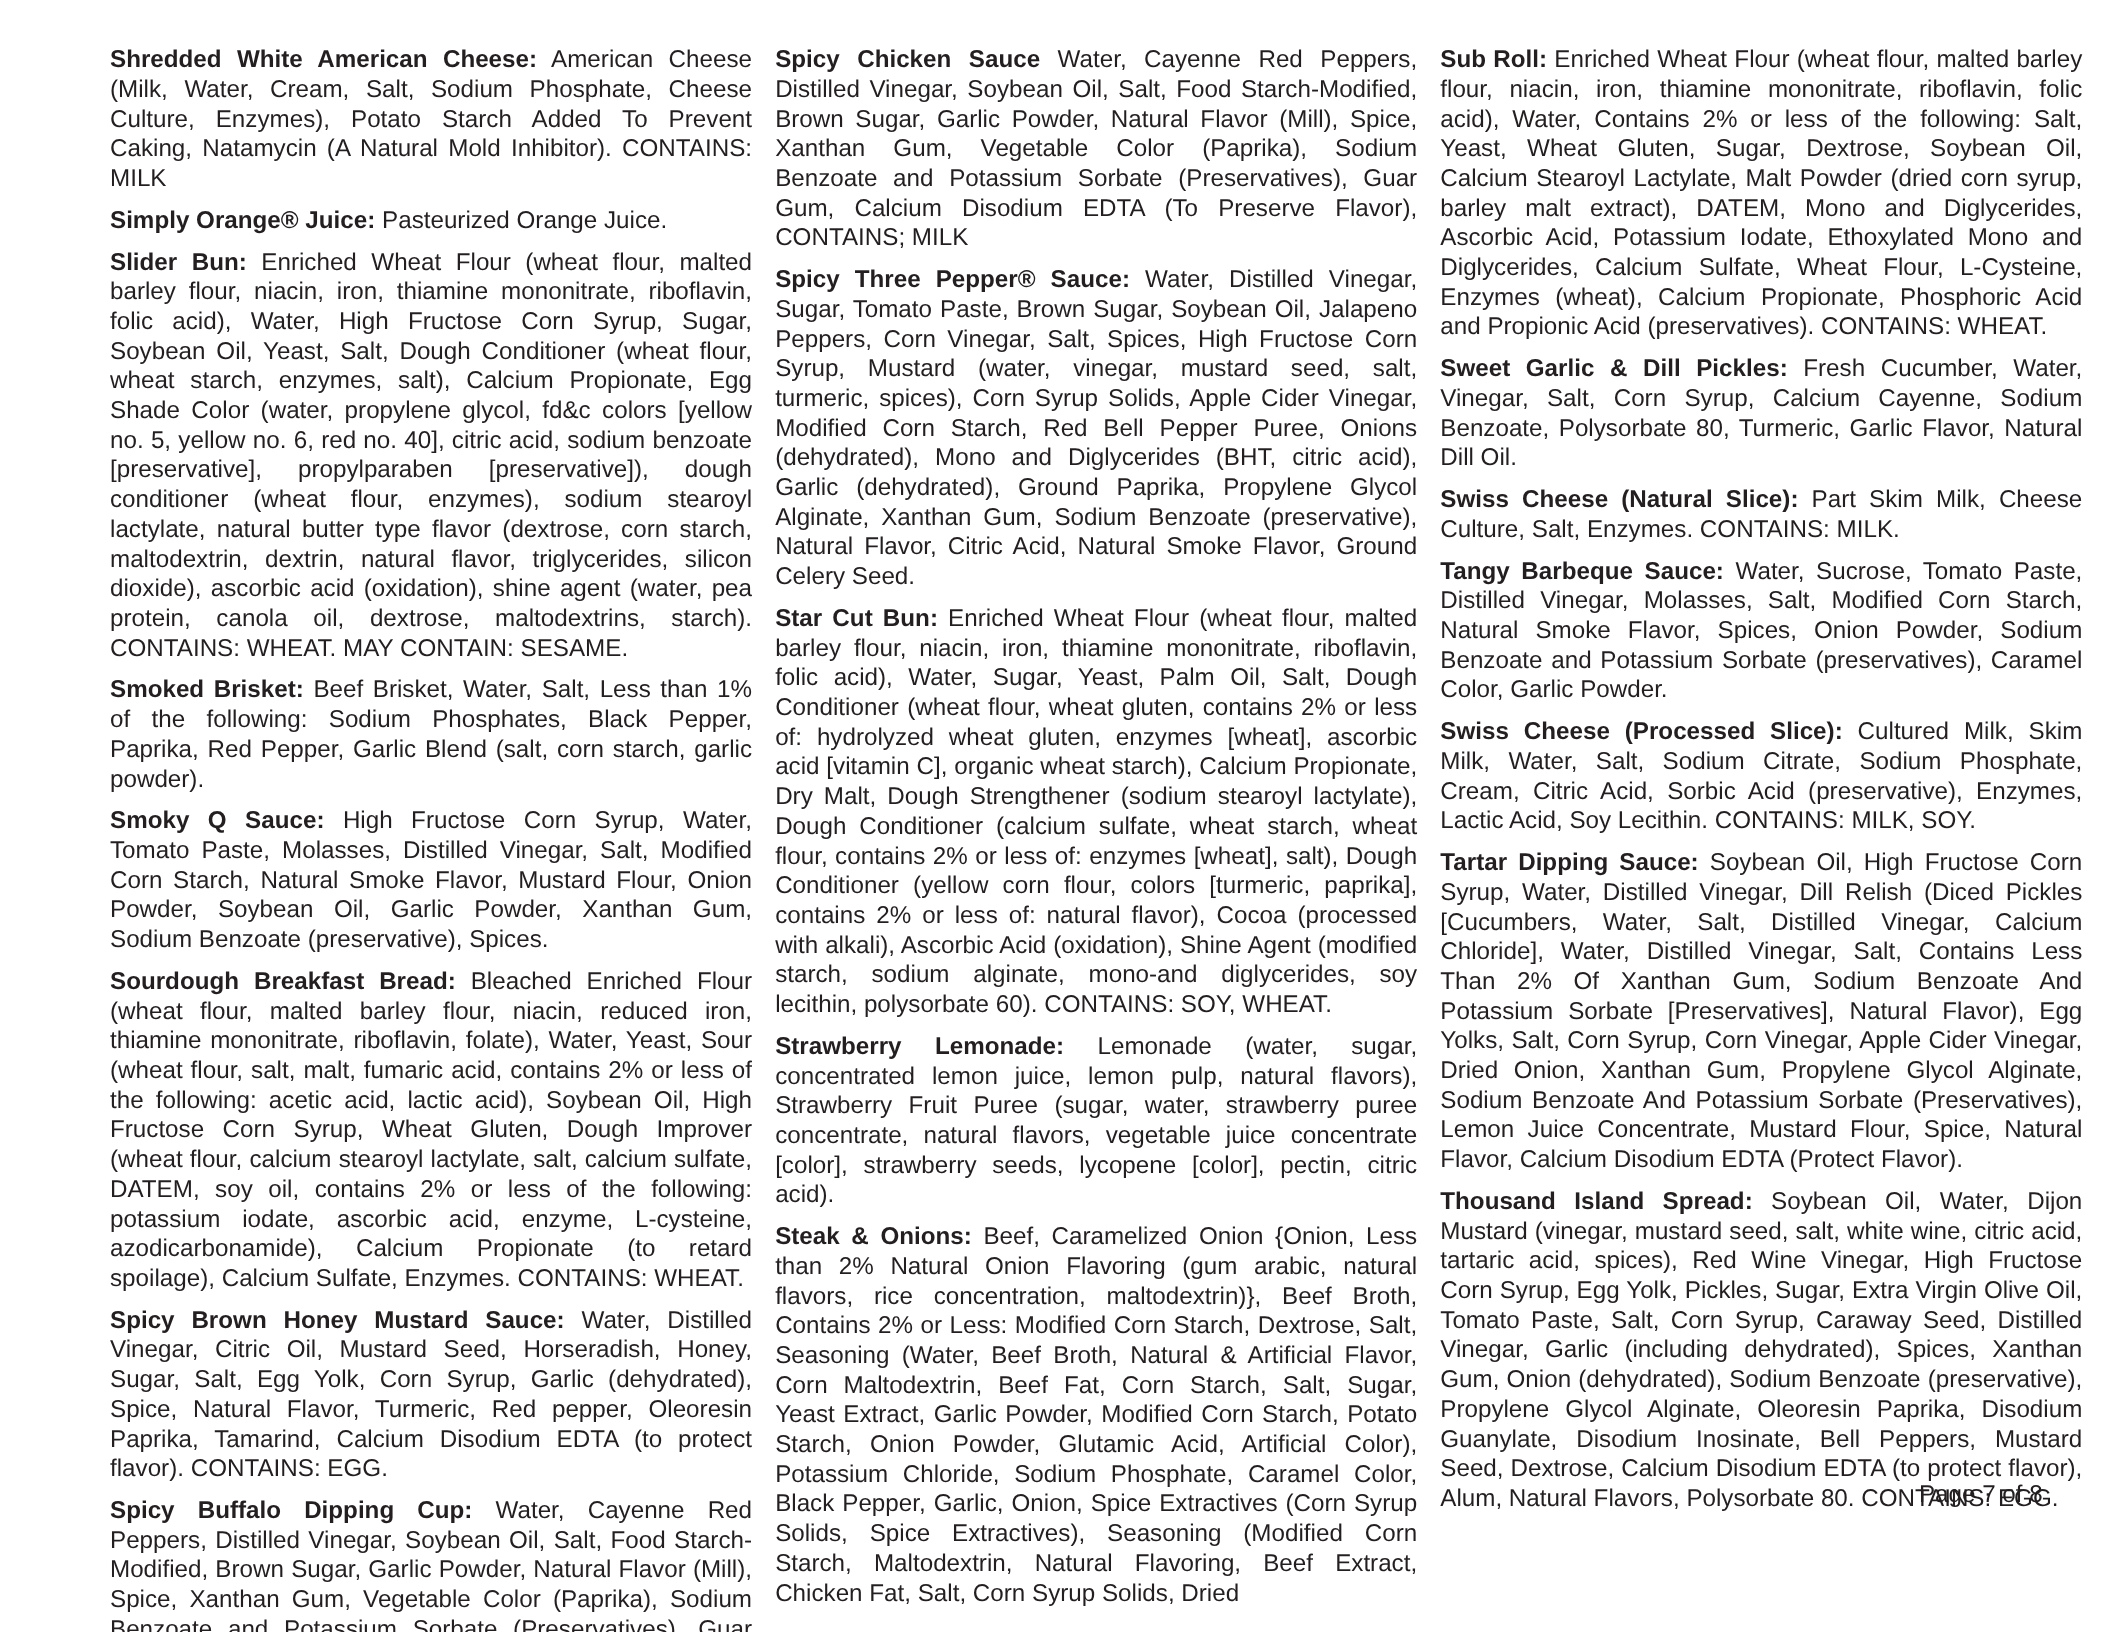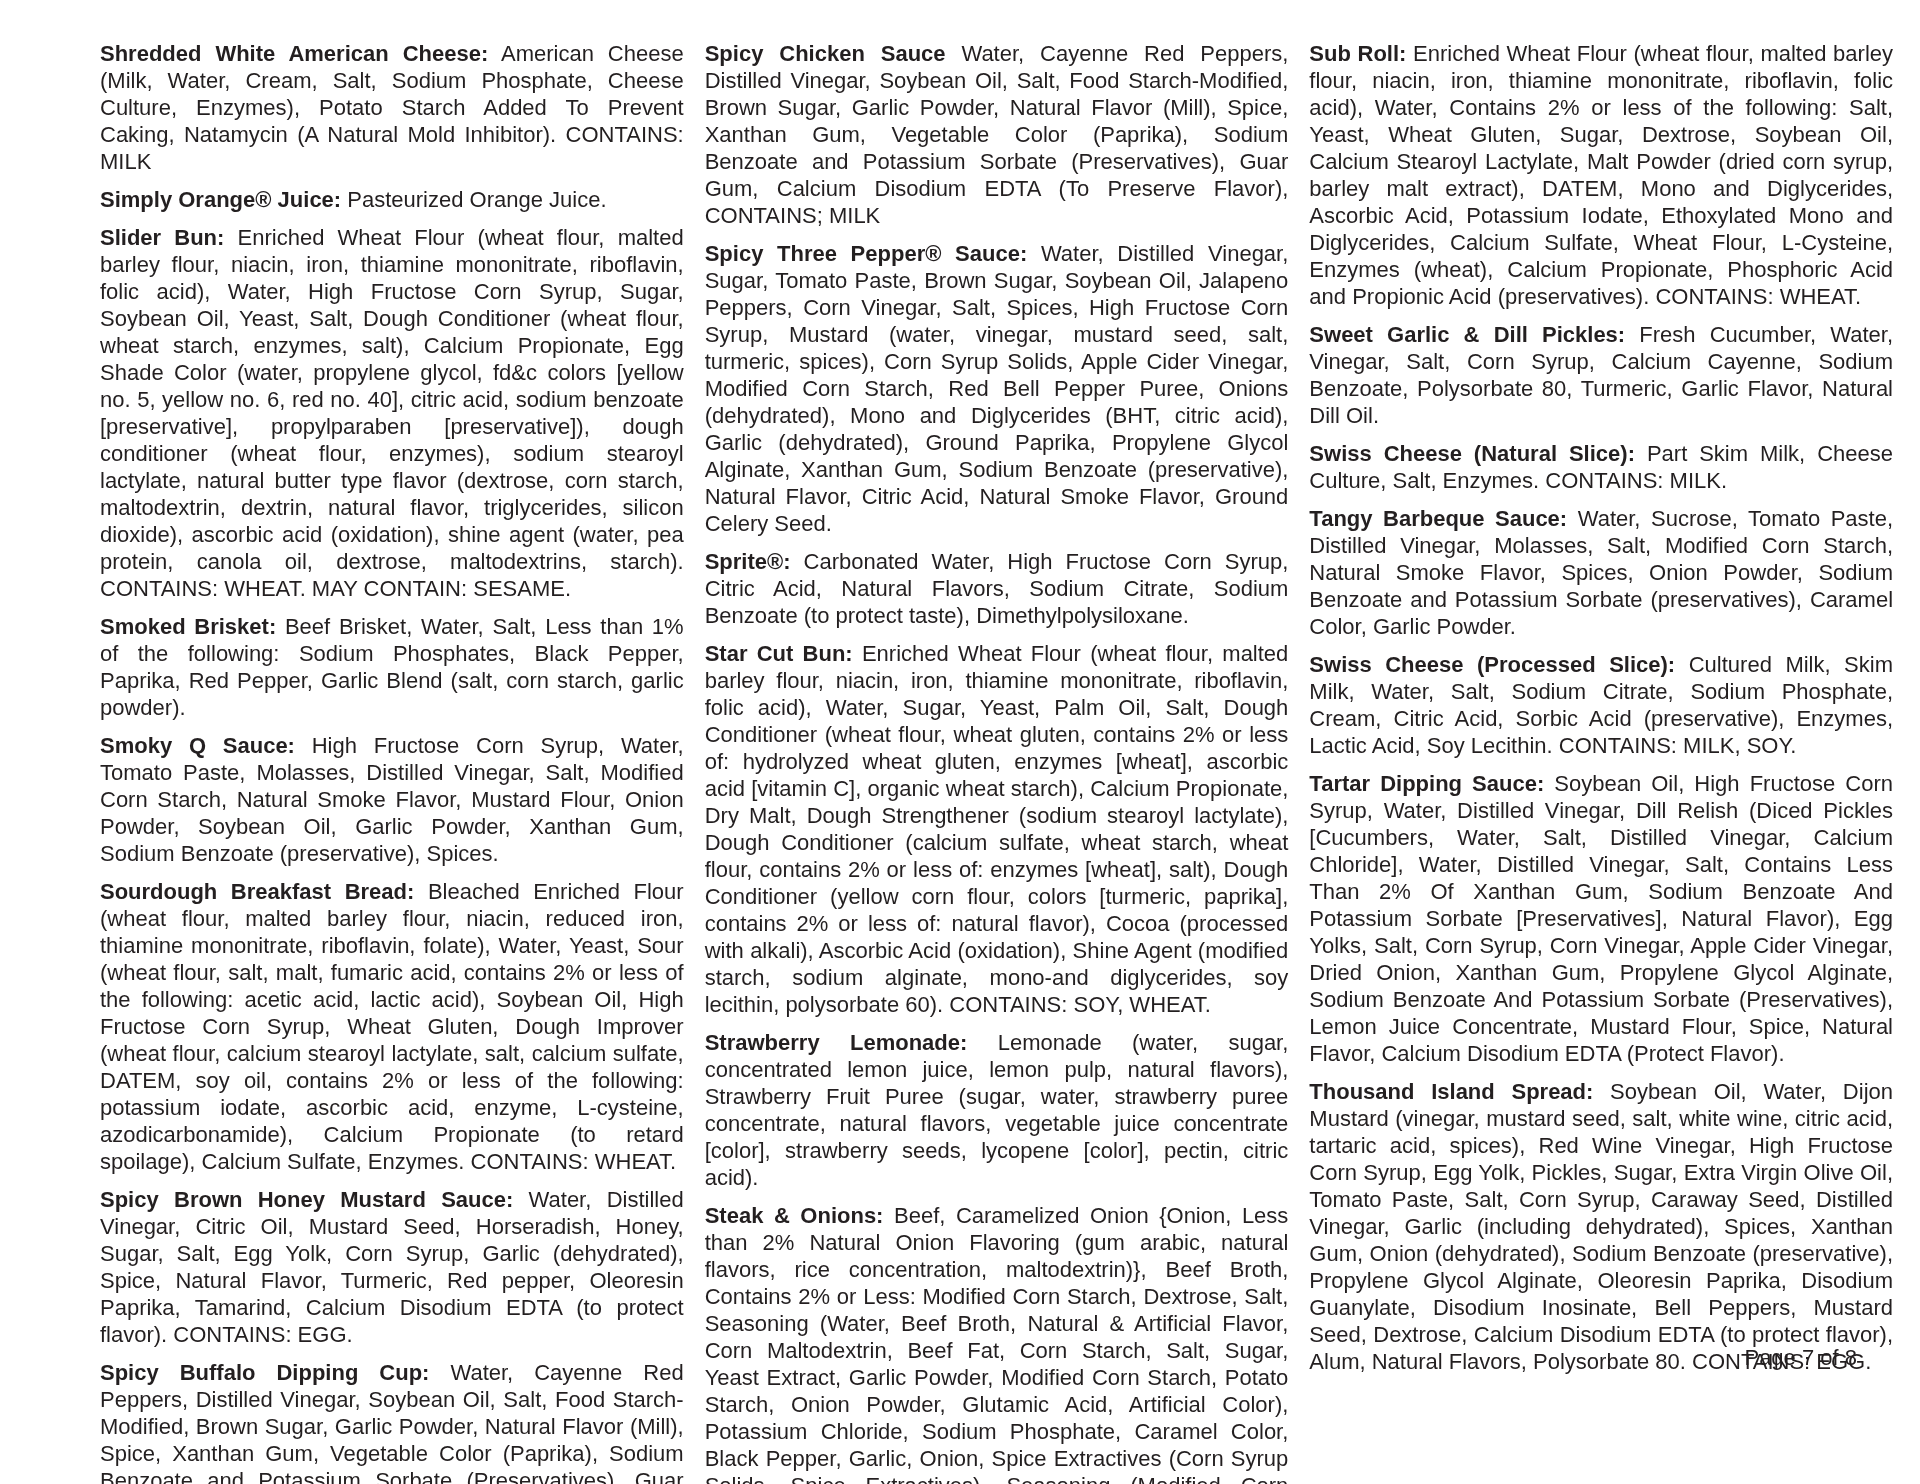--- a/index.html
+++ b/index.html
@@ -62,21 +62,20 @@
       <p class="entry"><span class="b">Smoked Brisket:</span><span> Beef Brisket, Water, Salt, Less than 1% of the following: Sodium Phosphates, Black Pepper, Paprika, Red Pepper, Garlic Blend (salt, corn starch, garlic powder).</span></p>
       <p class="entry"><span class="b">Smoky Q Sauce:</span><span> High Fructose Corn Syrup, Water, Tomato Paste, Molasses, Distilled Vinegar, Salt, Modified Corn Starch, Natural Smoke Flavor, Mustard Flour, Onion Powder, Soybean Oil, Garlic Powder, Xanthan Gum, Sodium Benzoate (preservative), Spices.</span></p>
       <p class="entry"><span class="b">Sourdough Breakfast Bread:</span><span> Bleached Enriched Flour (wheat flour, malted barley flour, niacin, reduced iron, thiamine mononitrate, riboflavin, folate), Water, Yeast, Sour (wheat flour, salt, malt, fumaric acid, contains 2% or less of the following: acetic acid, lactic acid), Soybean Oil, High Fructose Corn Syrup, Wheat Gluten, Dough Improver (wheat flour, calcium stearoyl lactylate, salt, calcium sulfate, DATEM, soy oil, contains 2% or less of the following: potassium iodate, ascorbic acid, enzyme, L-cysteine, azodicarbonamide), Calcium Propionate (to retard spoilage), Calcium Sulfate, Enzymes. CONTAINS: WHEAT.</span></p>
       <p class="entry"><span class="b">Spicy Brown Honey Mustard Sauce:</span><span> Water, Distilled Vinegar, Citric Oil, Mustard Seed, Horseradish, Honey, Sugar, Salt, Egg Yolk, Corn Syrup, Garlic (dehydrated), Spice, Natural Flavor, Turmeric, Red pepper, Oleoresin Paprika, Tamarind, Calcium Disodium EDTA (to protect flavor). CONTAINS: EGG.</span></p>
       <p class="entry"><span class="b">Spicy Buffalo Dipping Cup:</span><span> Water, Cayenne Red Peppers, Distilled Vinegar, Soybean Oil, Salt, Food Starch-Modified, Brown Sugar, Garlic Powder, Natural Flavor (Mill), Spice, Xanthan Gum, Vegetable Color (Paprika), Sodium Benzoate and Potassium Sorbate (Preservatives), Guar Gum, Calcium Disodium EDTA (To Preserve Flavor), CONTAINS; MILK</span></p>
     </div>
 
     <div class="col">
       <p class="entry"><span class="b">Spicy Chicken Sauce</span><span> Water, Cayenne Red Peppers, Distilled Vinegar, Soybean Oil, Salt, Food Starch-Modified, Brown Sugar, Garlic Powder, Natural Flavor (Mill), Spice, Xanthan Gum, Vegetable Color (Paprika), Sodium Benzoate and Potassium Sorbate (Preservatives), Guar Gum, Calcium Disodium EDTA (To Preserve Flavor), CONTAINS; MILK</span></p>
       <p class="entry"><span class="b">Spicy Three Pepper® Sauce:</span><span> Water, Distilled Vinegar, Sugar, Tomato Paste, Brown Sugar, Soybean Oil, Jalapeno Peppers, Corn Vinegar, Salt, Spices, High Fructose Corn Syrup, Mustard (water, vinegar, mustard seed, salt, turmeric, spices), Corn Syrup Solids, Apple Cider Vinegar, Modified Corn Starch, Red Bell Pepper Puree, Onions (dehydrated), Mono and Diglycerides (BHT, citric acid), Garlic (dehydrated), Ground Paprika, Propylene Glycol Alginate, Xanthan Gum, Sodium Benzoate (preservative), Natural Flavor, Citric Acid, Natural Smoke Flavor, Ground Celery Seed.</span></p>
-      <p class="entry"><span class="b">Sprite®:</span><span> Carbonated Water, High Fructose Corn Syrup, Citric Acid, Natural Flavors, Sodium Citrate, Sodium Benzoate (to protect taste), Dimethylpolysiloxane.</span></p>
       <p class="entry"><span class="b">Star Cut Bun:</span><span> Enriched Wheat Flour (wheat flour, malted barley flour, niacin, iron, thiamine mononitrate, riboflavin, folic acid), Water, Sugar, Yeast, Palm Oil, Salt, Dough Conditioner (wheat flour, wheat gluten, contains 2% or less of: hydrolyzed wheat gluten, enzymes [wheat], ascorbic acid [vitamin C], organic wheat starch), Calcium Propionate, Dry Malt, Dough Strengthener (sodium stearoyl lactylate), Dough Conditioner (calcium sulfate, wheat starch, wheat flour, contains 2% or less of: enzymes [wheat], salt), Dough Conditioner (yellow corn flour, colors [turmeric, paprika], contains 2% or less of: natural flavor), Cocoa (processed with alkali), Ascorbic Acid (oxidation), Shine Agent (modified starch, sodium alginate, mono-and diglycerides, soy lecithin, polysorbate 60). CONTAINS: SOY, WHEAT.</span></p>
       <p class="entry"><span class="b">Strawberry Lemonade:</span><span> Lemonade (water, sugar, concentrated lemon juice, lemon pulp, natural flavors), Strawberry Fruit Puree (sugar, water, strawberry puree concentrate, natural flavors, vegetable juice concentrate [color], strawberry seeds, lycopene [color], pectin, citric acid).</span></p>
       <p class="entry"><span class="b">Steak &amp; Onions:</span><span> Beef, Caramelized Onion {Onion, Less than 2% Natural Onion Flavoring (gum arabic, natural flavors, rice concentration, maltodextrin)}, Beef Broth, Contains 2% or Less: Modified Corn Starch, Dextrose, Salt, Seasoning (Water, Beef Broth, Natural &amp; Artificial Flavor, Corn Maltodextrin, Beef Fat, Corn Starch, Salt, Sugar, Yeast Extract, Garlic Powder, Modified Corn Starch, Potato Starch, Onion Powder, Glutamic Acid, Artificial Color), Potassium Chloride, Sodium Phosphate, Caramel Color, Black Pepper, Garlic, Onion, Spice Extractives (Corn Syrup Solids, Spice Extractives), Seasoning (Modified Corn Starch, Maltodextrin, Natural Flavoring, Beef Extract, Chicken Fat, Salt, Corn Syrup Solids, Dried</span></p>
     </div>
 
     <div class="col">
       <p class="entry"><span class="b">Sub Roll:</span><span> Enriched Wheat Flour (wheat flour, malted barley flour, niacin, iron, thiamine mononitrate, riboflavin, folic acid), Water, Contains 2% or less of the following: Salt, Yeast, Wheat Gluten, Sugar, Dextrose, Soybean Oil, Calcium Stearoyl Lactylate, Malt Powder (dried corn syrup, barley malt extract), DATEM, Mono and Diglycerides, Ascorbic Acid, Potassium Iodate, Ethoxylated Mono and Diglycerides, Calcium Sulfate, Wheat Flour, L-Cysteine, Enzymes (wheat), Calcium Propionate, Phosphoric Acid and Propionic Acid (preservatives).  CONTAINS:  WHEAT.</span></p>
       <p class="entry"><span class="b">Sweet Garlic &amp; Dill Pickles:</span><span> Fresh Cucumber, Water, Vinegar, Salt, Corn Syrup, Calcium Cayenne, Sodium Benzoate, Polysorbate 80, Turmeric, Garlic Flavor, Natural Dill Oil.</span></p>
       <p class="entry"><span class="b">Swiss Cheese (Natural Slice):</span><span> Part Skim Milk, Cheese Culture, Salt, Enzymes. CONTAINS: MILK.</span></p>
       <p class="entry"><span class="b">Tangy Barbeque Sauce:</span><span> Water, Sucrose, Tomato Paste, Distilled Vinegar, Molasses, Salt, Modified Corn Starch, Natural Smoke Flavor, Spices, Onion Powder, Sodium Benzoate and Potassium Sorbate (preservatives), Caramel Color, Garlic Powder.</span></p>

